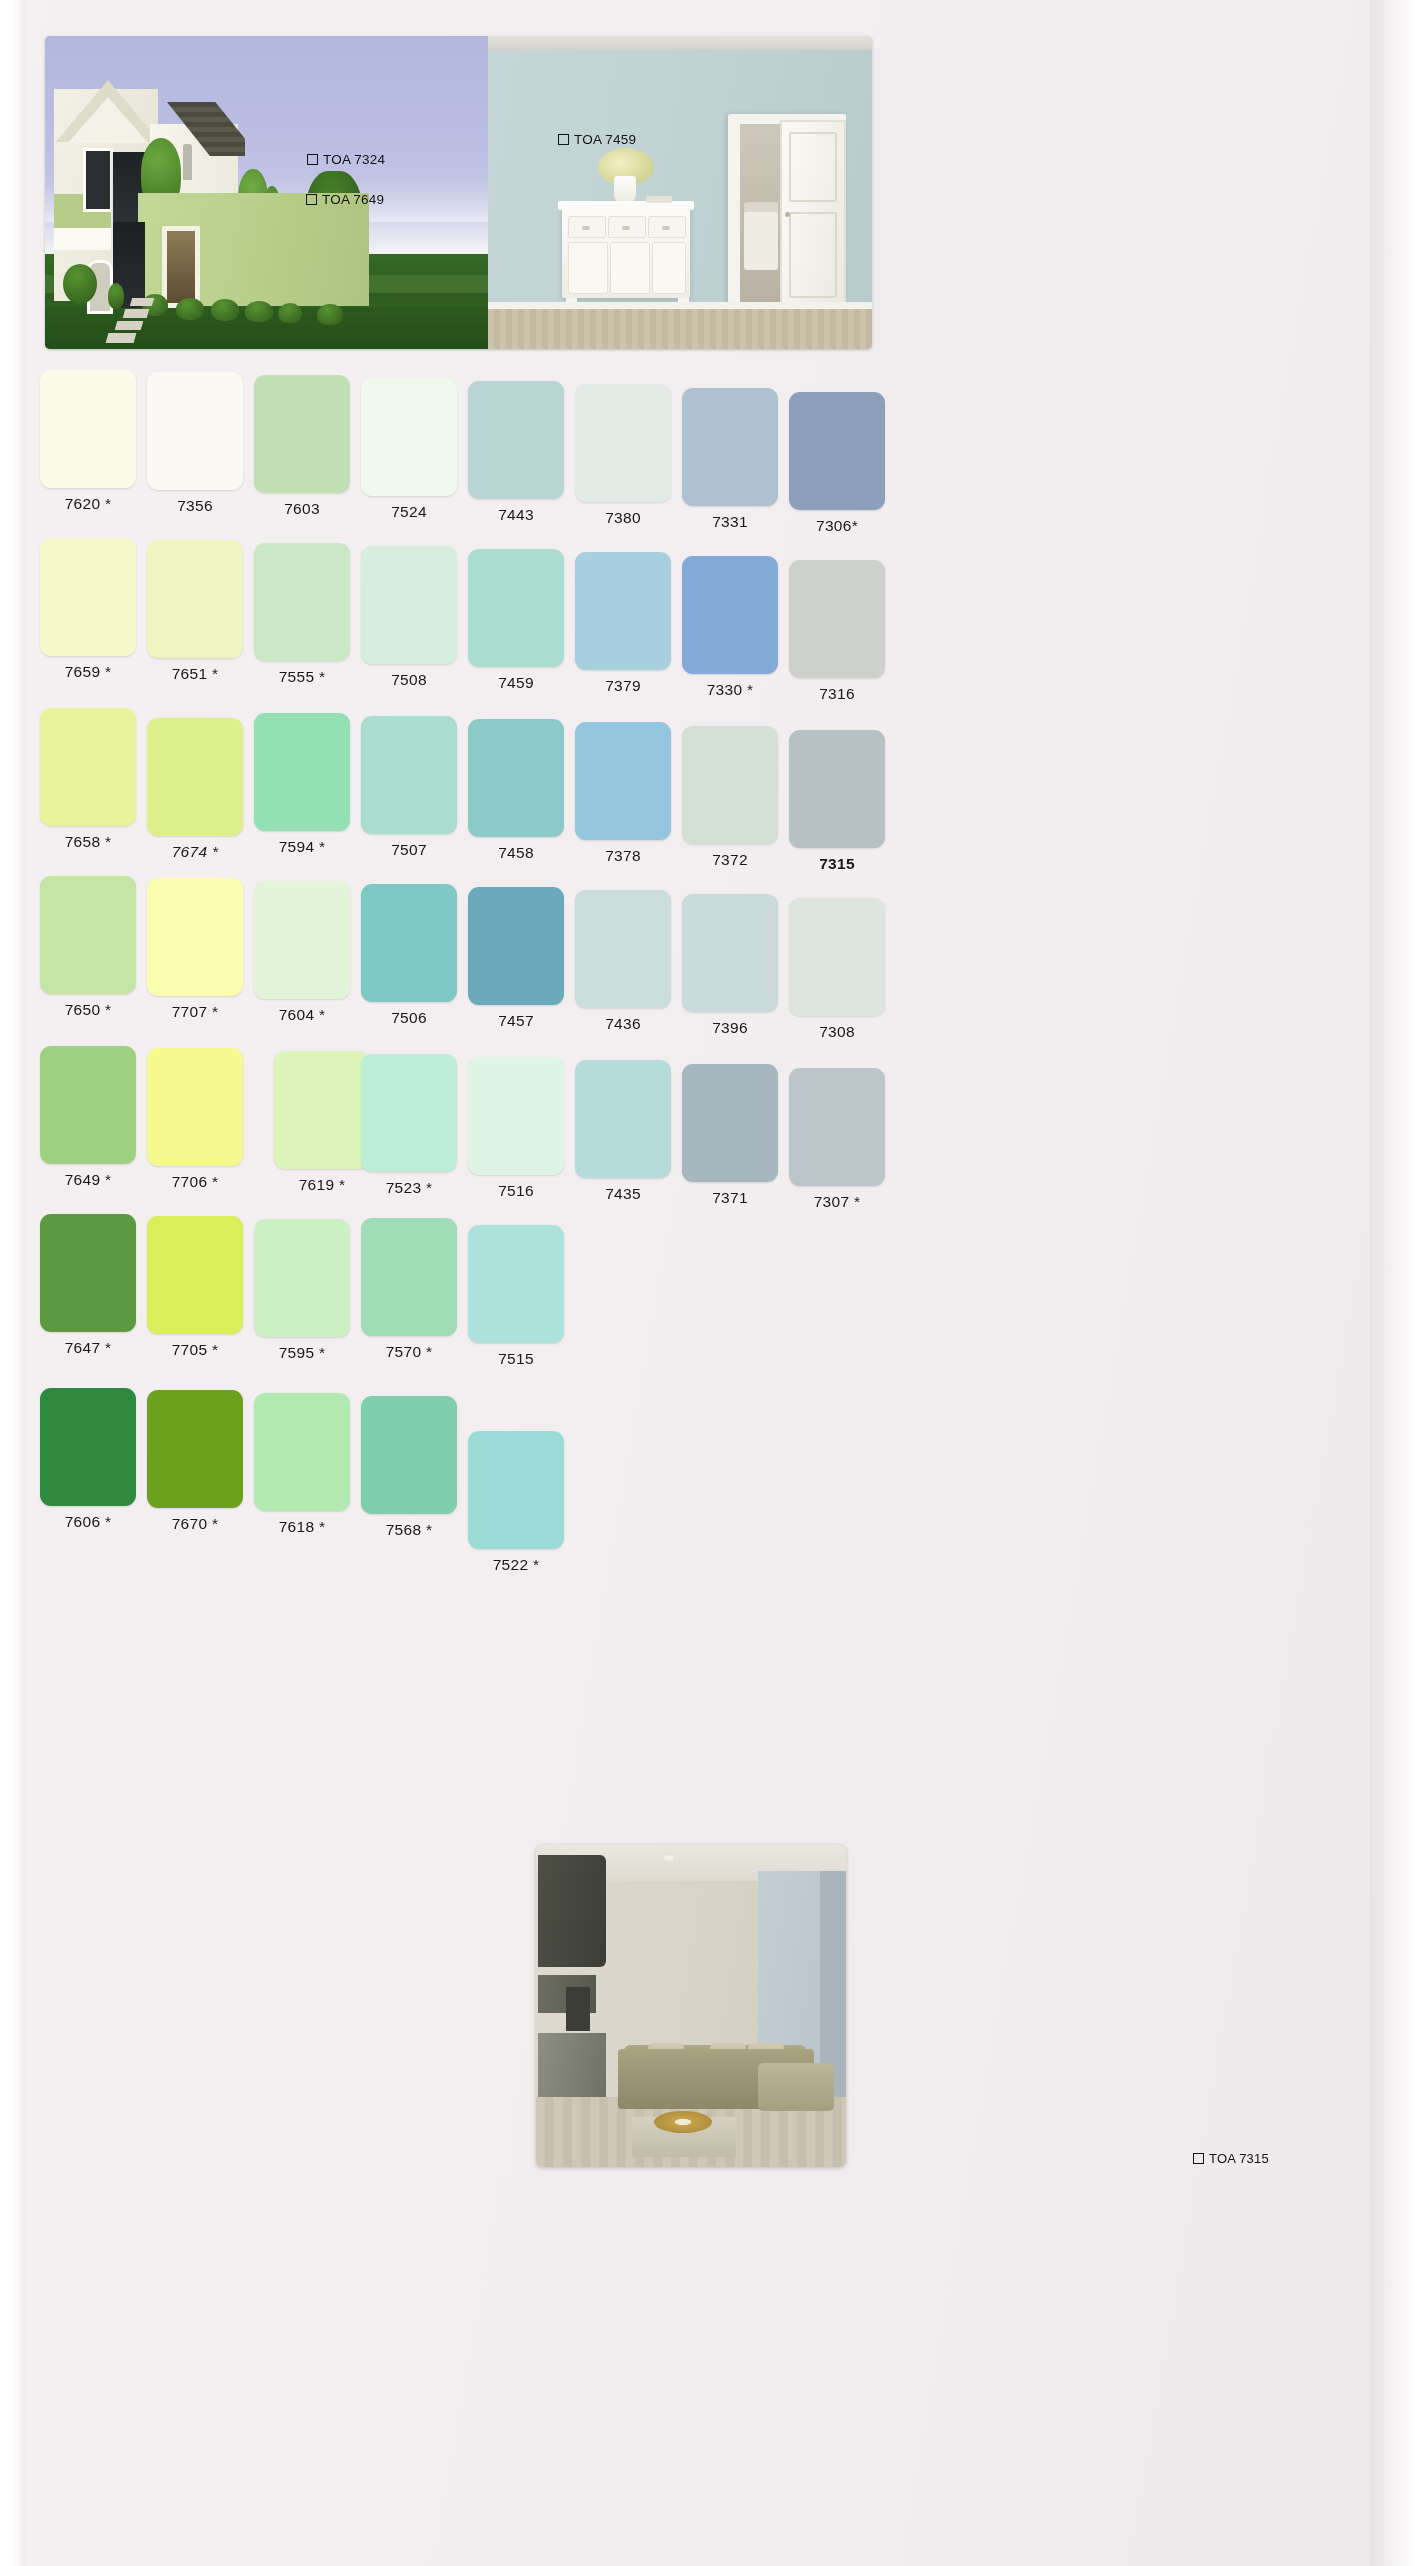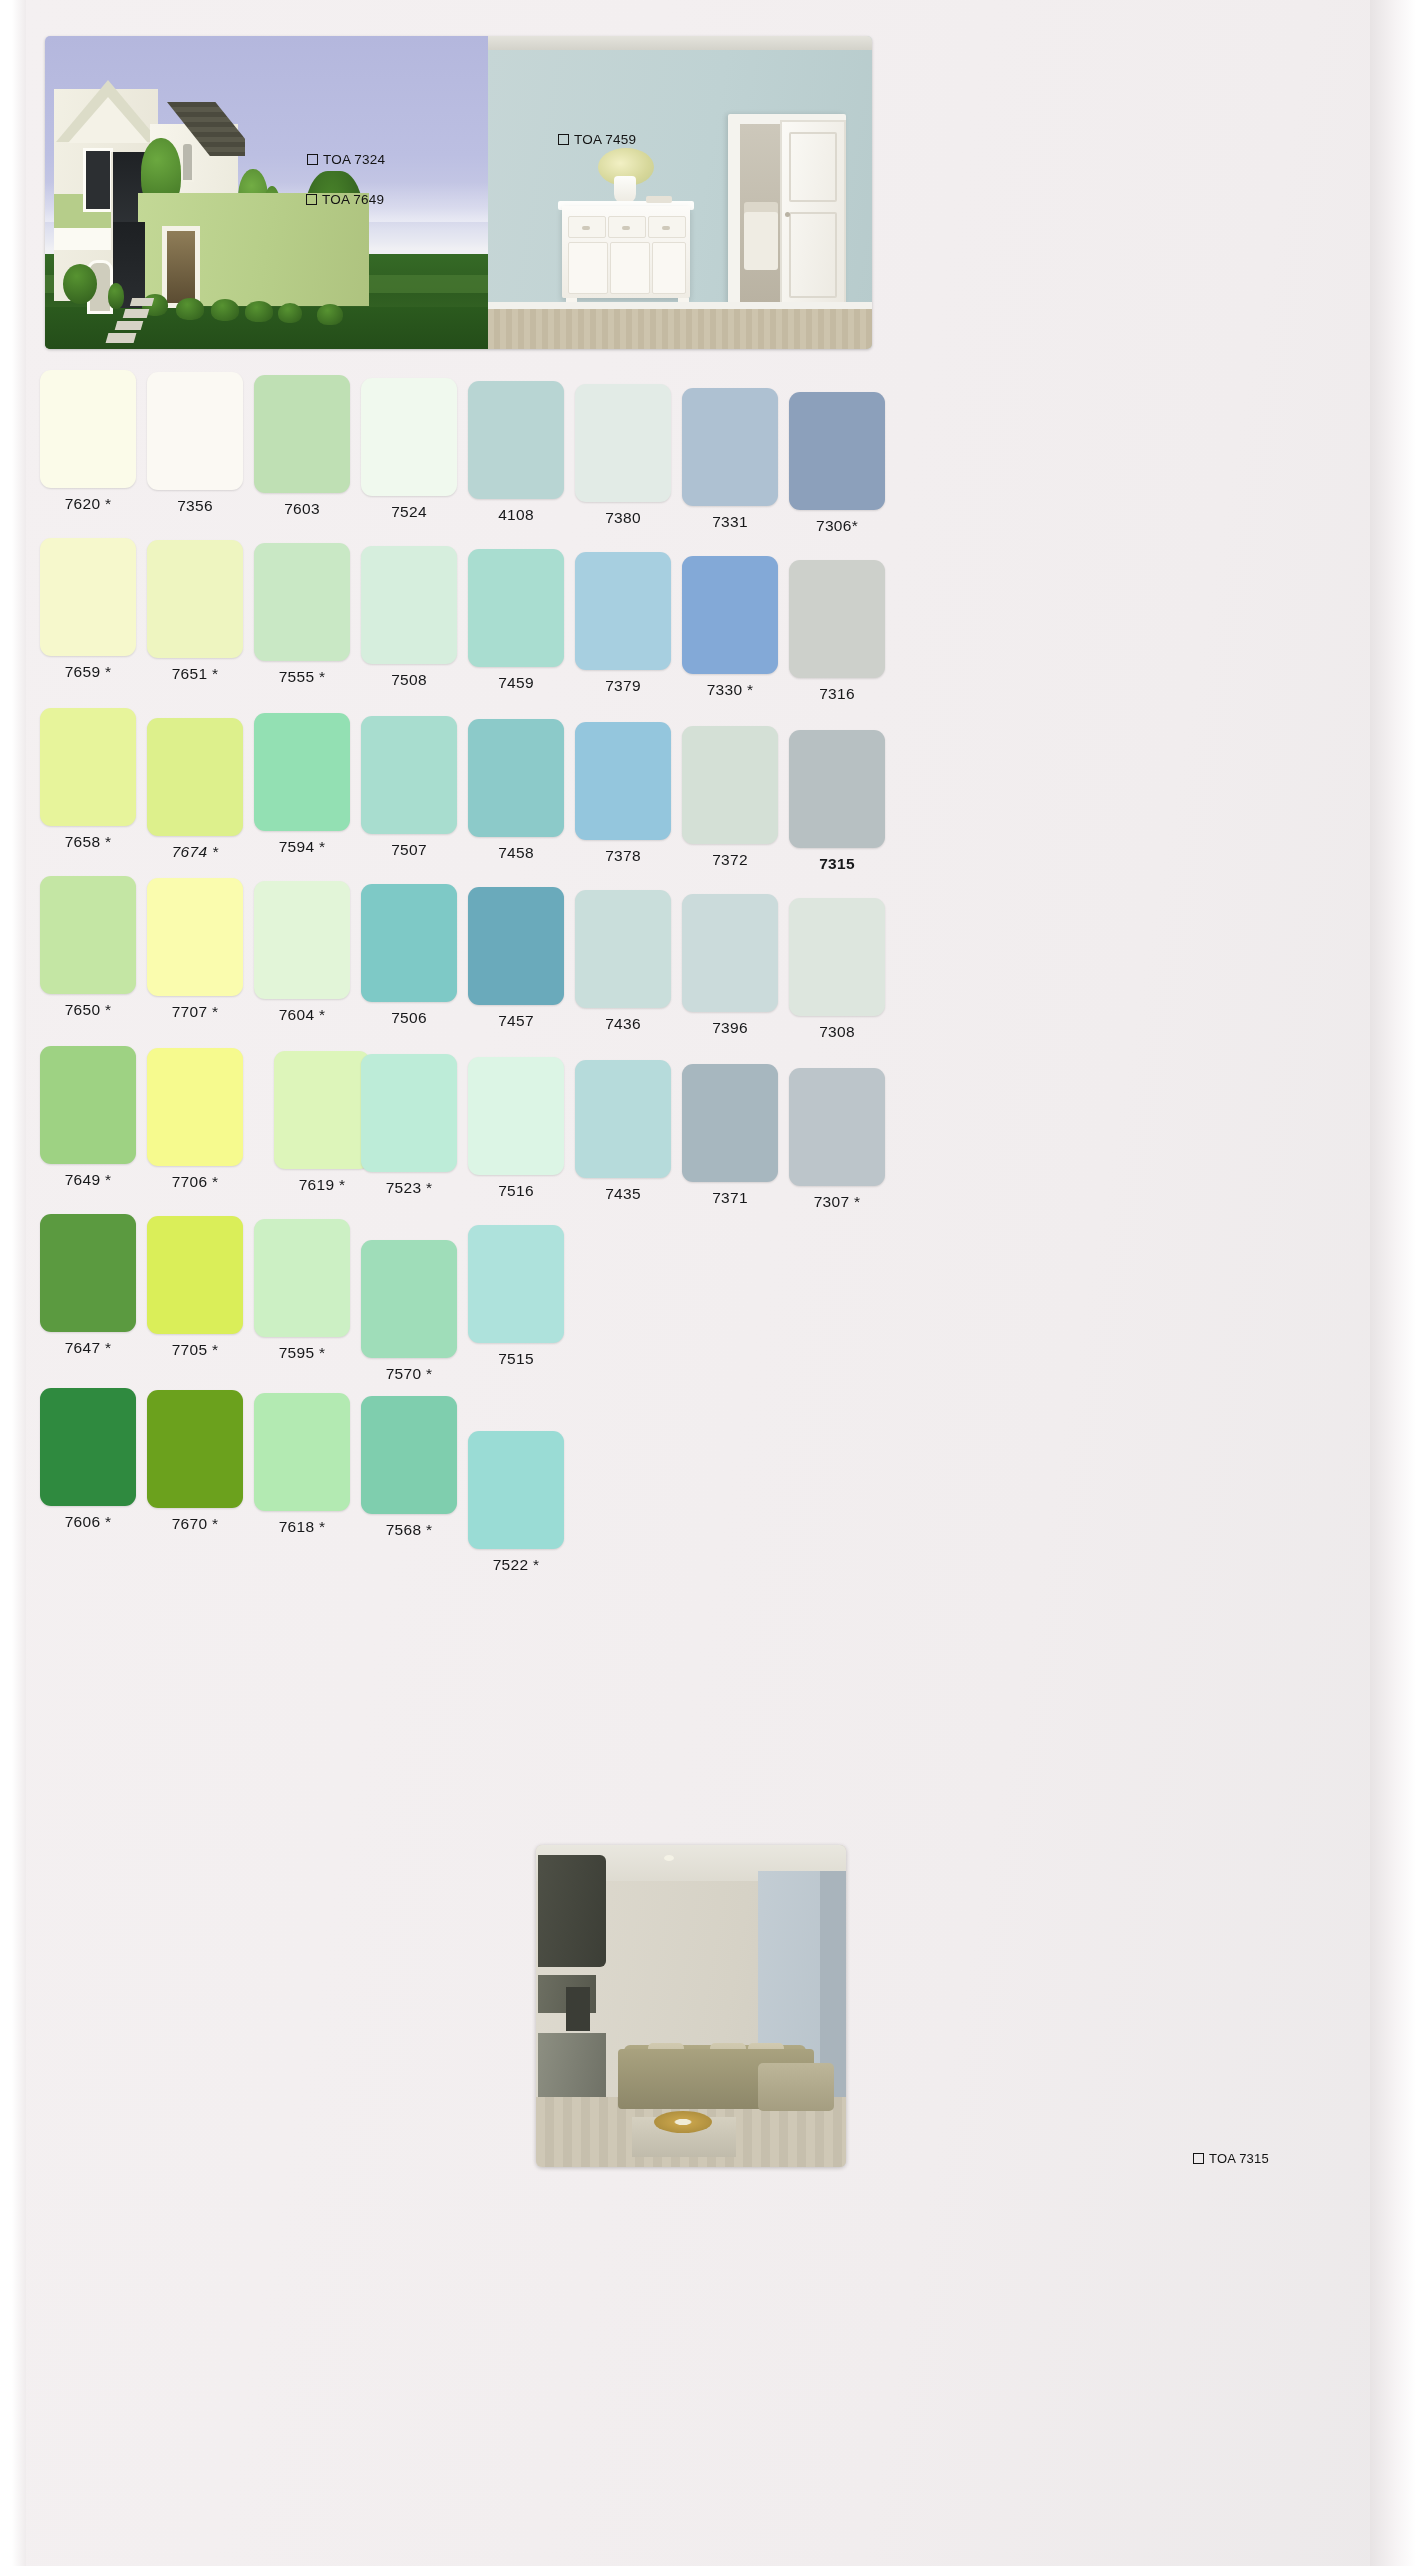--- a/index.html
+++ b/index.html
@@ -324,21 +324,21 @@
         <div class="cell" style="left: 242px; top: 5px;">
           <div class="chip-sw" style="background: rgb(191, 224, 180);"></div>
           <div class="chip-label">7603</div>
         </div>
         <div class="cell" style="left: 349px; top: 8px;">
           <div class="chip-sw" style="background: rgb(240, 249, 238);"></div>
           <div class="chip-label">7524</div>
         </div>
         <div class="cell" style="left: 456px; top: 11px;">
           <div class="chip-sw" style="background: rgb(184, 213, 211);"></div>
-          <div class="chip-label">4108</div>
+          <div class="chip-label">7443</div>
         </div>
         <div class="cell" style="left: 563px; top: 14px;">
           <div class="chip-sw" style="background: rgb(226, 235, 230);"></div>
           <div class="chip-label">7380</div>
         </div>
         <div class="cell" style="left: 670px; top: 18px;">
           <div class="chip-sw" style="background: rgb(174, 193, 210);"></div>
           <div class="chip-label">7331</div>
         </div>
         <div class="cell" style="left: 777px; top: 22px;">
@@ -488,21 +488,21 @@
           <div class="chip-label">7647 *</div>
         </div>
         <div class="cell" style="left: 135px; top: 2px;">
           <div class="chip-sw" style="background: rgb(218, 238, 89);"></div>
           <div class="chip-label">7705 *</div>
         </div>
         <div class="cell" style="left: 242px; top: 5px;">
           <div class="chip-sw" style="background: rgb(204, 240, 196);"></div>
           <div class="chip-label">7595 *</div>
         </div>
-        <div class="cell" style="left: 349px; top: 26px;">
+        <div class="cell" style="left: 349px; top: 4px;">
           <div class="chip-sw" style="background: rgb(159, 221, 185);"></div>
           <div class="chip-label">7570 *</div>
         </div>
         <div class="cell" style="left: 456px; top: 11px;">
           <div class="chip-sw" style="background: rgb(174, 226, 220);"></div>
           <div class="chip-label">7515</div>
         </div>
       </div>
       <div class="row" style="position: absolute; left: 0px; top: 1028px; width: 1404px;">
         <div class="cell" style="left: 28px; top: 0px;">

